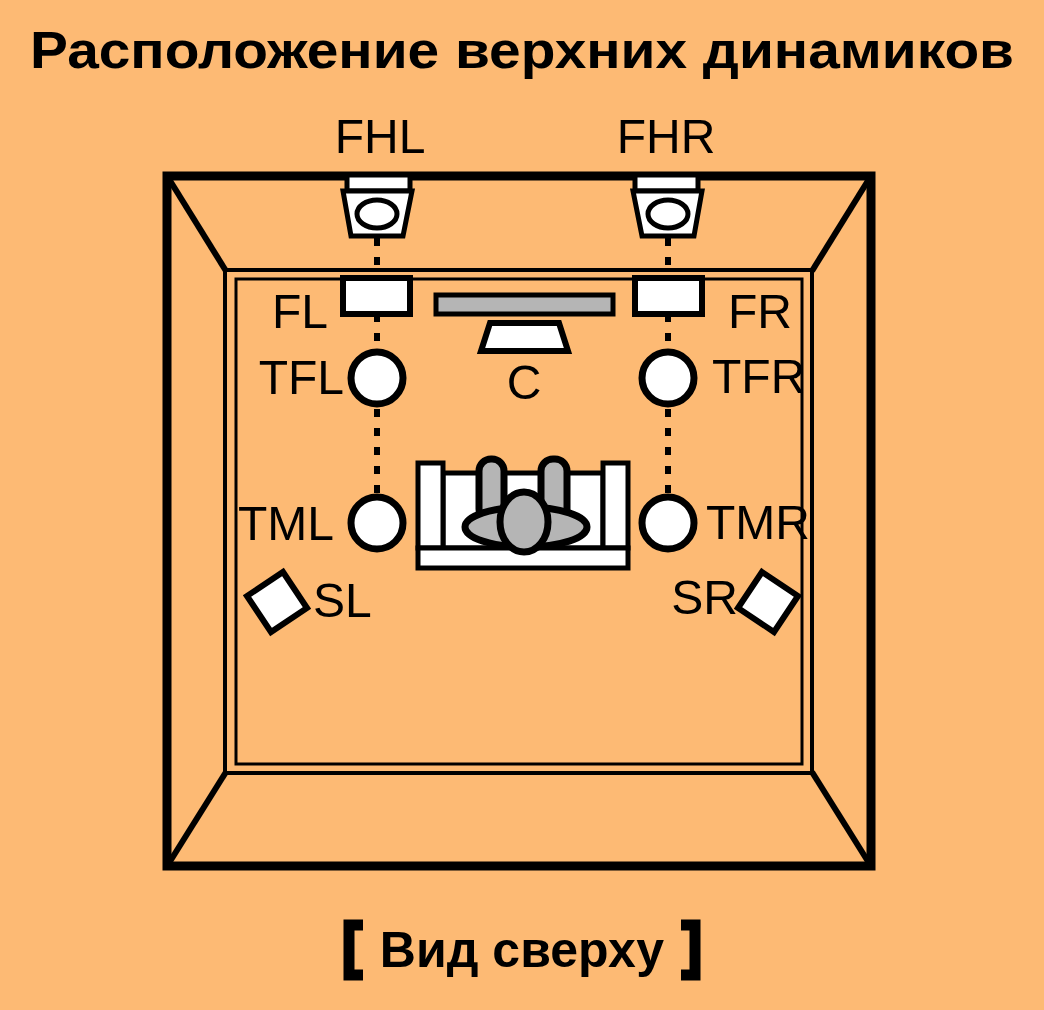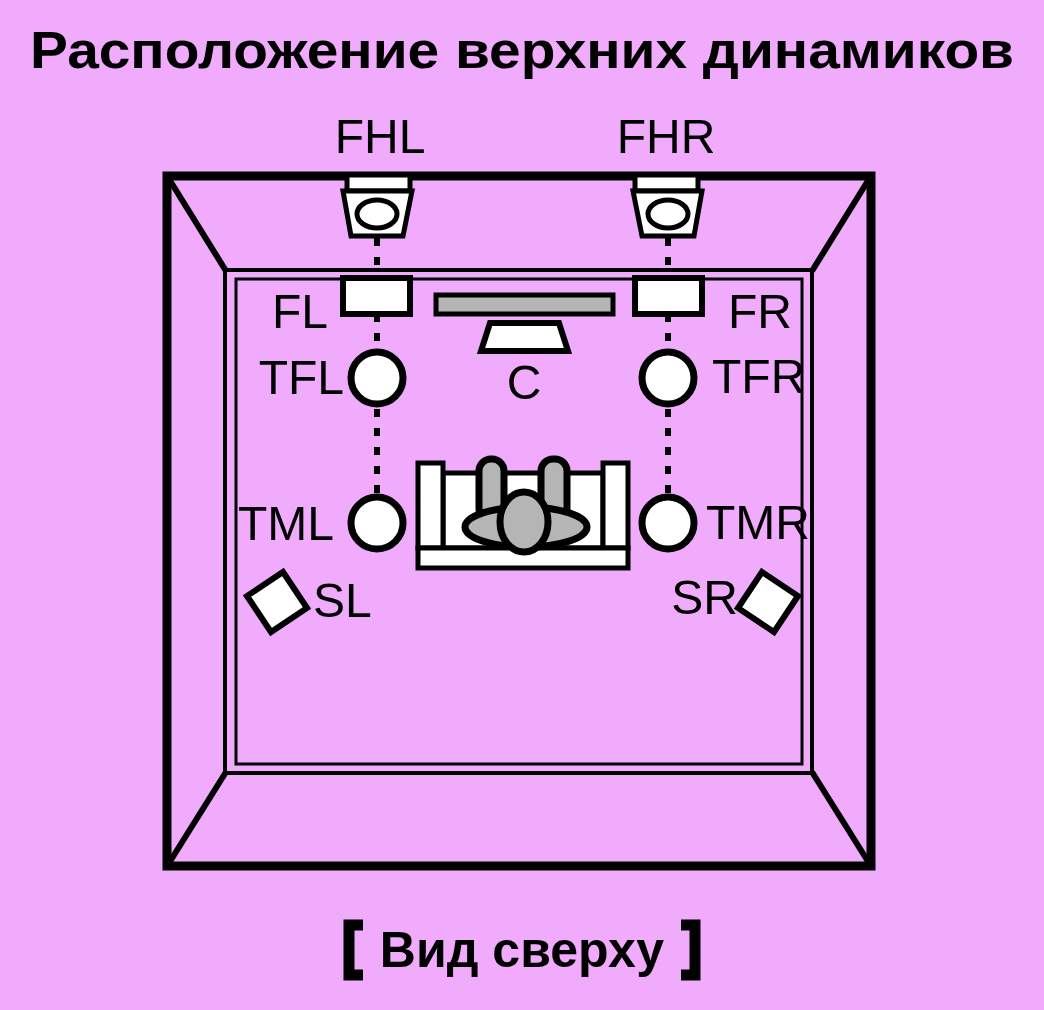--- a/index.html
+++ b/index.html
@@ -1,16 +1,16 @@
 <!DOCTYPE html>
 <html><head>
 <meta charset="utf-8">
 <style>
   html,body { margin:0; padding:0; background:#ffffff; }
-  .page { position:relative; width:1044px; height:1010px; background:#f0abfc; overflow:hidden; }
+  .page { position:relative; width:1044px; height:1010px; background:#fdba74; overflow:hidden; }
   svg { display:block; }
   .title-text {
     font-family:"Liberation Sans","DejaVu Sans",sans-serif;
     font-weight:bold; font-size:52px; fill:#000000;
   }
   .caption-text {
     font-family:"Liberation Sans","DejaVu Sans",sans-serif;
     font-weight:bold; font-size:50px; fill:#000000;
   }
   .lbl {

